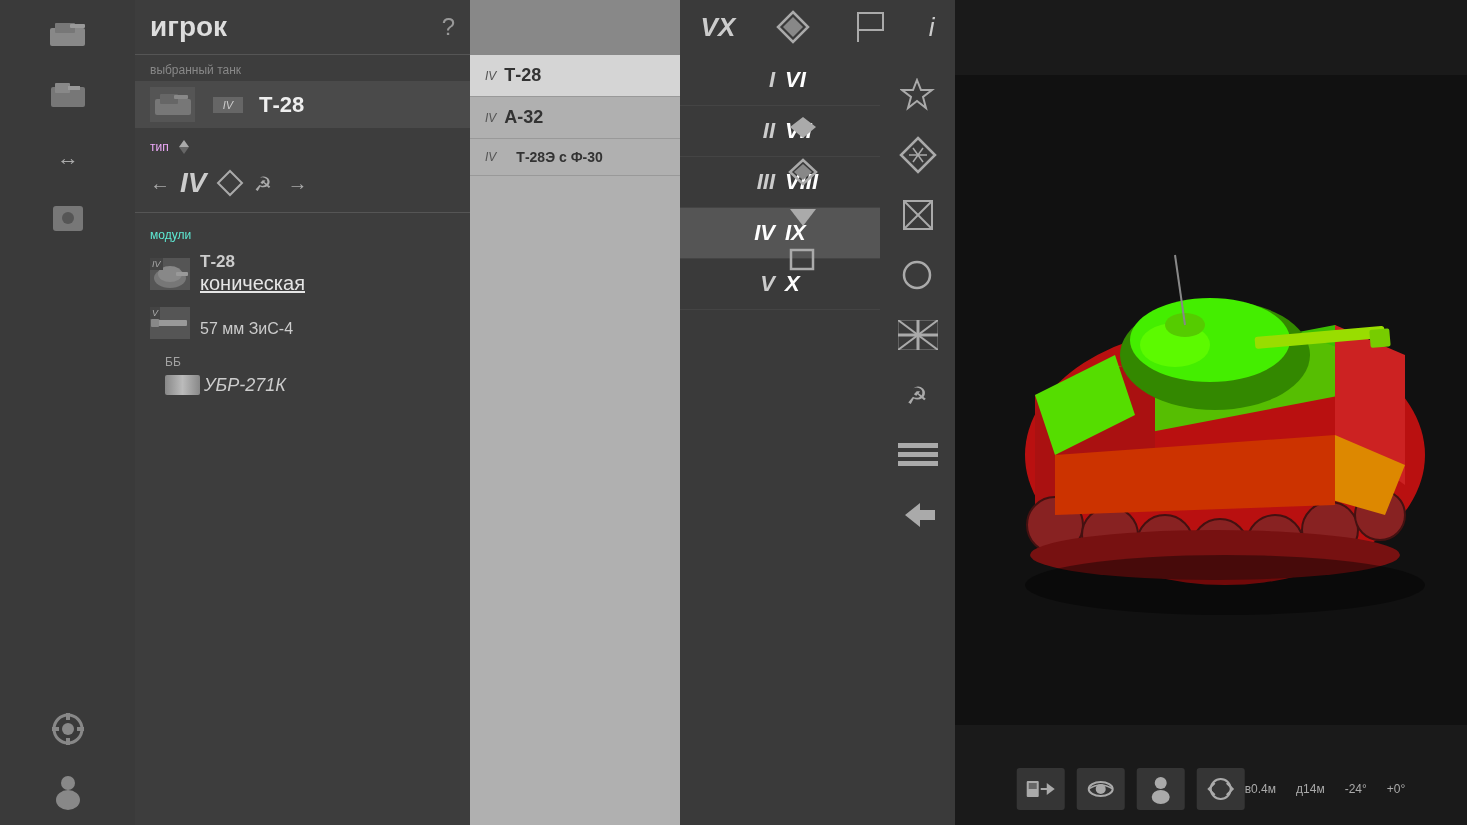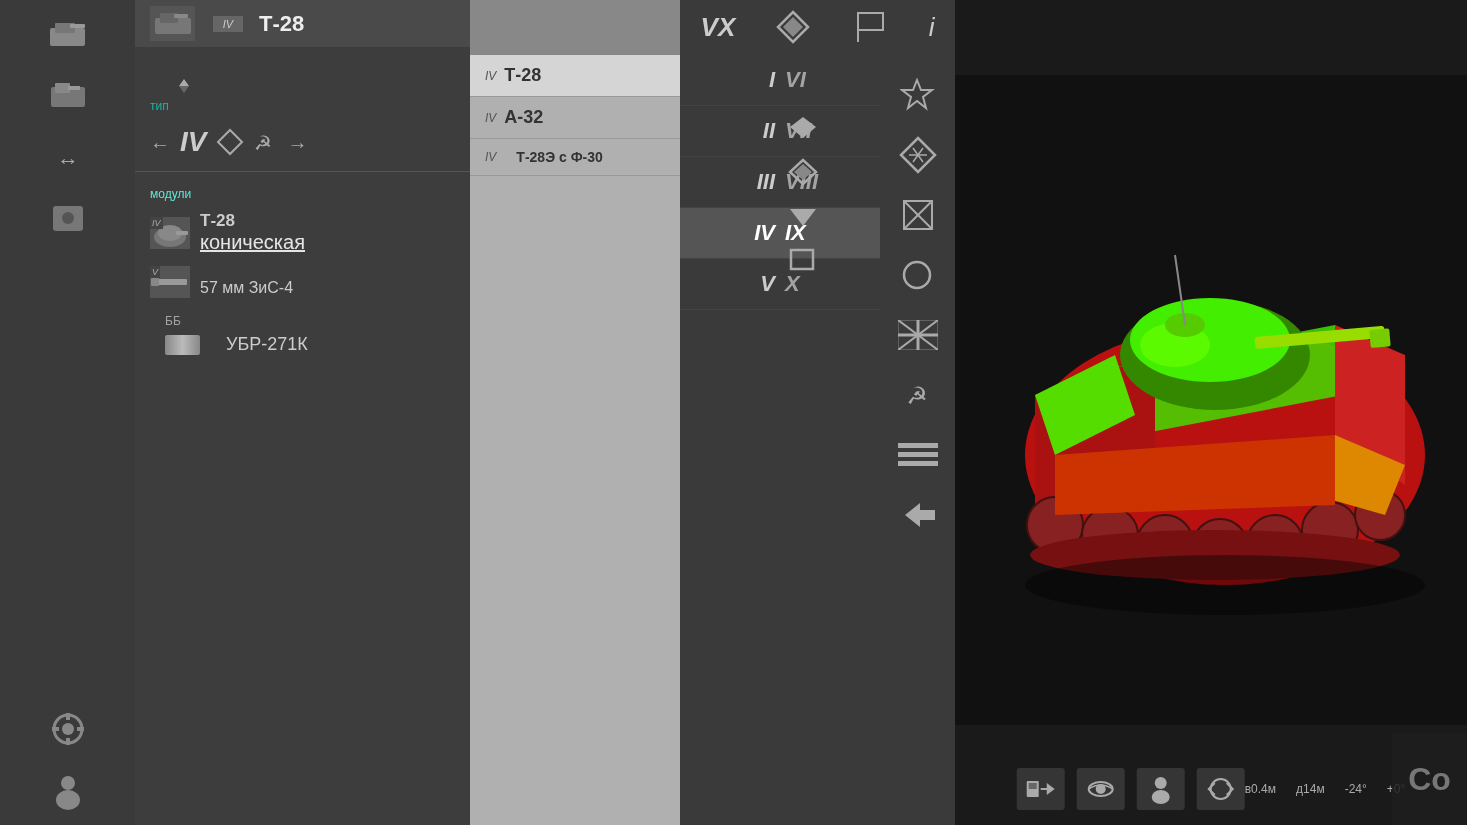--- a/index.html
+++ b/index.html
@@ -225,21 +225,21 @@
     .tier-num {
       color: #ccc;
       font-size: 22px;
       font-style: italic;
       font-weight: bold;
       width: 55px;
       text-align: right;
     }
 
     .tier-num-right {
-      color: #a3a3a3;
+      color: #ffffff;
       font-size: 22px;
       font-style: italic;
       font-weight: bold;
       width: 55px;
     }
 
     
     .nation-filter-panel {
       position: absolute;
       left: 880px;
@@ -294,23 +294,24 @@
     .divider-line {
       width: 100%;
       height: 1px;
       background: #555;
       margin: 5px 0;
     }
 
     
     .ammo-row {
       display: flex;
-      align-items: center;
-      gap: 26px;
+      align-items: flex-start;
+      gap: 4px;
       padding: 6px 15px;
+      font-style: italic;
     }
 
     .ammo-shell-icon {
       width: 35px;
       height: 20px;
       background: linear-gradient(90deg, #888 0%, #bbb 50%, #888 100%);
       border-radius: 2px;
     }
 
     .ammo-label {
@@ -362,38 +363,43 @@
   <div class="sidebar-icon">
     <svg width="40" height="40" viewBox="0 0 40 40">
       <circle cx="20" cy="13" r="7" fill="#888"></circle>
       <ellipse cx="20" cy="30" rx="12" ry="10" fill="#888"></ellipse>
     </svg>
   </div>
 </div>
 
 <div class="main-panel">
 
-
+  <div class="player-header">
+    <span class="player-title">игрок</span>
+    <span class="question-mark">?</span>
+  </div>
+
+  <div class="selected-tank-label">выбранный танк</div>
 
   <div class="selected-tank-row">
     <div style="display:flex;align-items:center;gap:8px;">
       <div class="tank-icon-placeholder">
         <svg width="42" height="32" viewBox="0 0 42 32">
           <rect x="3" y="10" width="36" height="16" rx="2" fill="#777"></rect>
           <rect x="8" y="5" width="18" height="10" rx="1" fill="#666"></rect>
           <rect x="22" y="6" width="14" height="4" rx="1" fill="#888"></rect>
         </svg>
       </div>
       <span class="tier-badge">IV</span>
       <span class="tank-name-main">Т-28</span>
     </div>
   </div>
 
   <div style="display:flex; align-items:center; padding:12px 15px 5px; gap:10px;">
-    <div style="color:#14b8a6;font-size:12px;margin-top:40px;">тип</div>
+    <div style="color:#f0abfc;font-size:12px;">тип</div>
     <div style="display:flex;align-items:center;gap:3px;">
       <svg width="10" height="14" viewBox="0 0 10 14">
         <polygon points="5,0 10,7 0,7" fill="#aaa"></polygon>
         <polygon points="5,14 10,7 0,7" fill="#666"></polygon>
       </svg>
     </div>
   </div>
 
   <div class="tier-display-row">
     <div class="nav-arrows">←</div>
@@ -682,16 +688,13 @@
     </div>
 
     <div style="display:flex;gap:20px;color:#aaa;font-size:12px;">
       <span>в0.4м</span>
       <span>д14м</span>
       <span>-24°</span>
       <span>+0°</span>
     </div>
   </div>
 
-  <div style="position:absolute;bottom:0;right:0;width:75px;height:92px;background:rgba(30,30,30,0.85);display:flex;align-items:center;justify-content:center;">
-    <span style="color:#777;font-size:32px;font-weight:bold;">Co</span>
-  </div>
 </div>
 
 </body></html>

